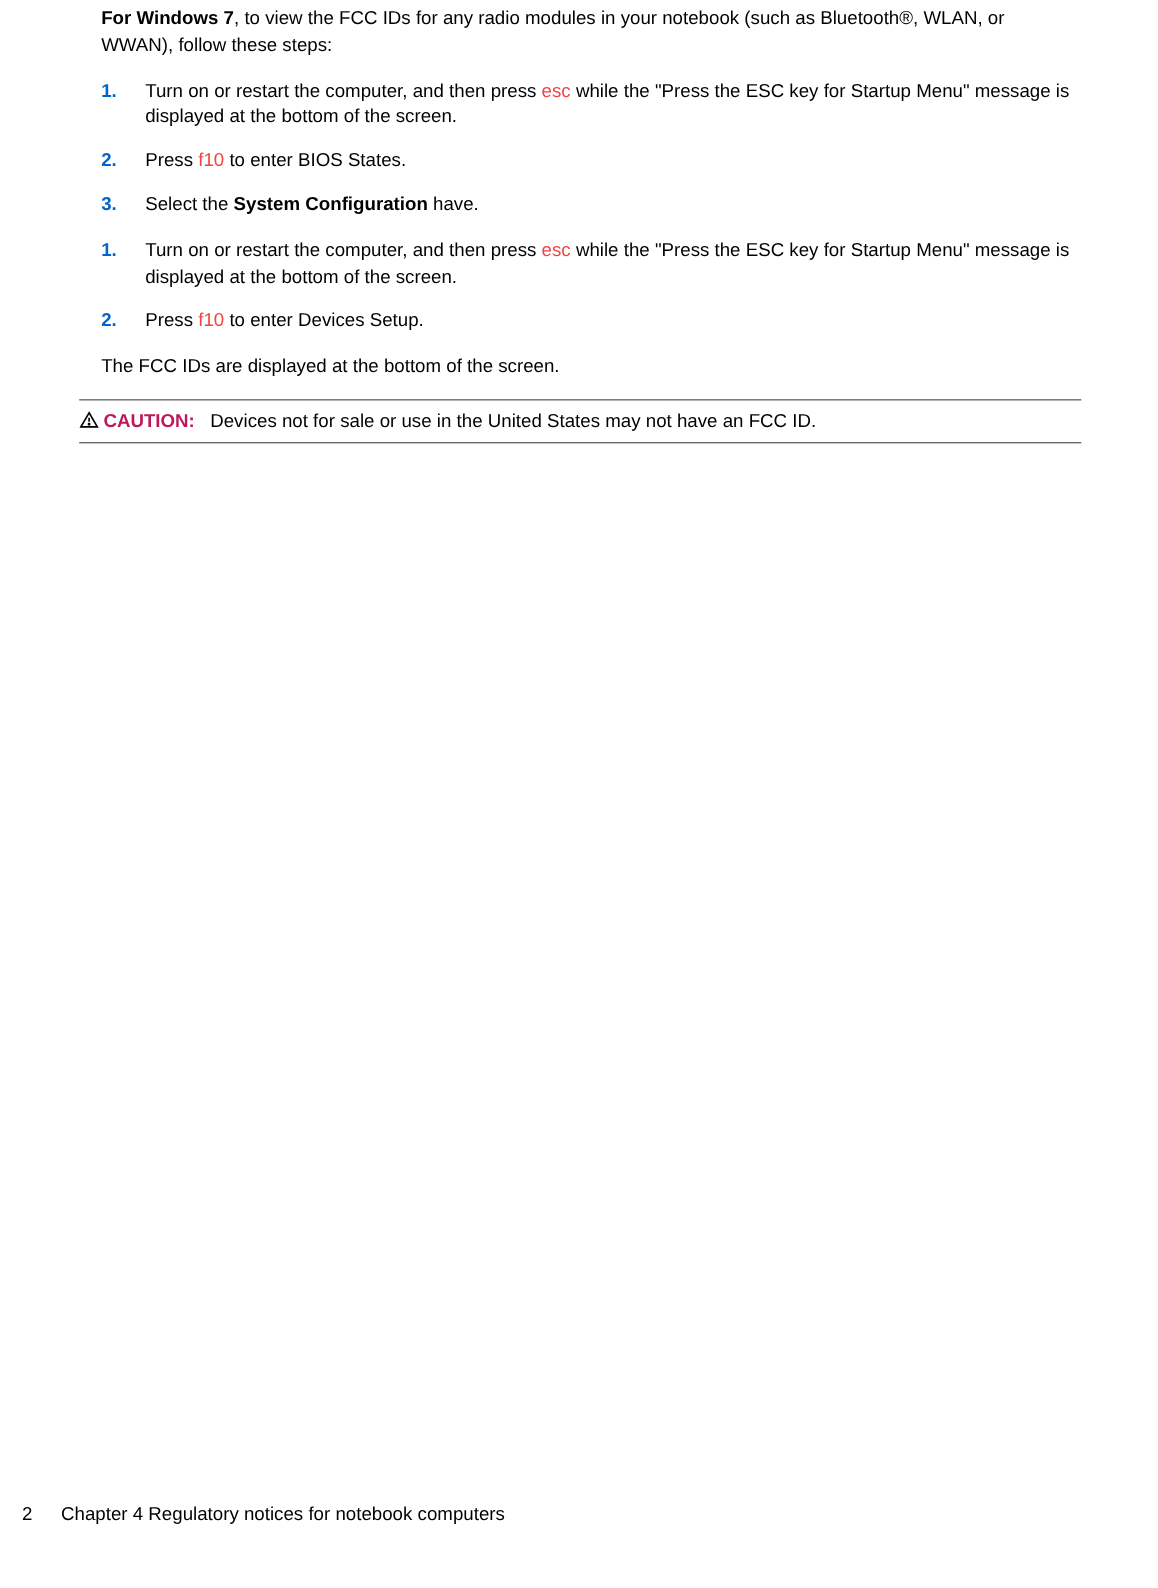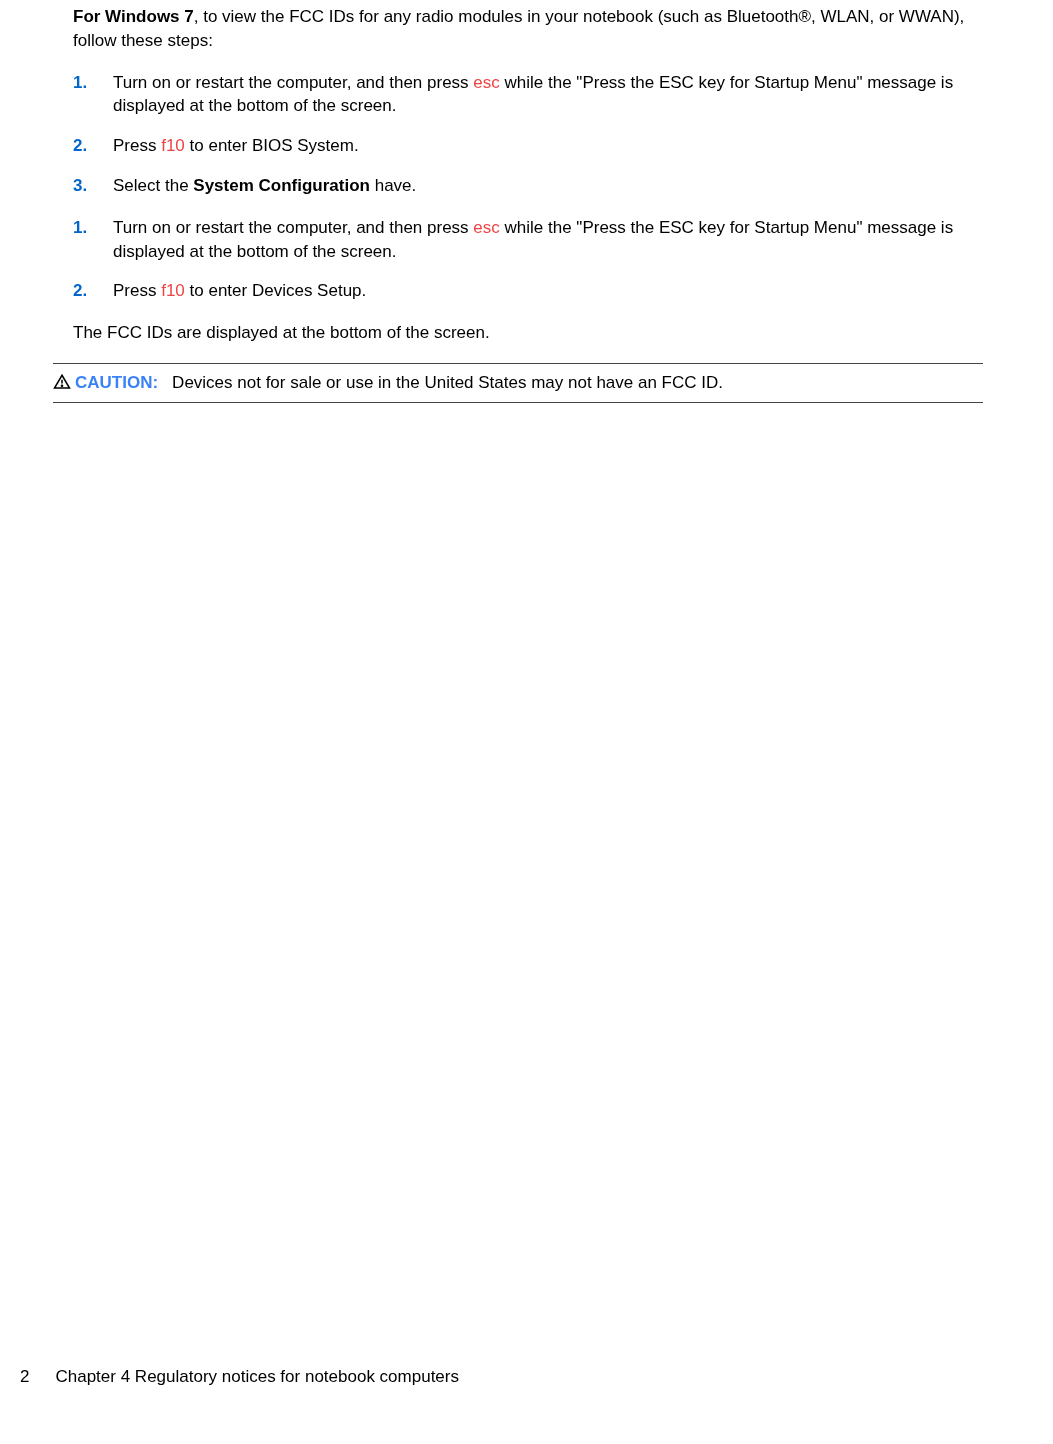--- a/index.html
+++ b/index.html
@@ -7,21 +7,21 @@
       font-family: Arial, Helvetica, sans-serif;
       font-size: 17px;
       line-height: 1.4;
       color: #000;
       background: #fff;
       width: 1053px;
       height: 1444px;
       position: relative;
     }
     .content {
-      padding: 5px 70px 0 73px;
+      padding: 5px 70px 0 92px;
     }
     .para {
       margin-bottom: 18px;
     }
     .bold { font-weight: bold; }
     .list {
       list-style: none;
       padding: 0;
       margin: 0 0 18px 0;
     }
@@ -48,21 +48,21 @@
       align-items: flex-start;
     }
     .caution-icon {
       width: 18px;
       height: 18px;
       margin-right: 4px;
       margin-top: 2px;
       flex-shrink: 0;
     }
     .caution-label {
-      color: #3b82f6;
+      color: #be185d;
       font-weight: bold;
       margin-right: 14px;
       white-space: nowrap;
     }
     .footer {
       position: absolute;
       bottom: 55px;
       left: 0;
       width: 100%;
       padding: 0 70px 0 20px;
@@ -85,21 +85,21 @@
   <ol class="list">
     <li class="list-item">
       <span class="list-num">1.</span>
       <span class="list-text">
         <span>Turn on or restart the computer, and then press </span><span class="key">esc</span><span> while the "Press the ESC key for Startup Menu" message is displayed at the bottom of the screen.</span>
       </span>
     </li>
     <li class="list-item">
       <span class="list-num">2.</span>
       <span class="list-text">
-        <span>Press </span><span class="key">f10</span><span> to enter BIOS System.</span>
+        <span>Press </span><span class="key">f10</span><span> to enter BIOS States.</span>
       </span>
     </li>
     <li class="list-item">
       <span class="list-num">3.</span>
       <span class="list-text">
         <span>Select the </span><span class="bold">System Configuration</span><span> have.</span>
       </span>
     </li>
   </ol>
 

